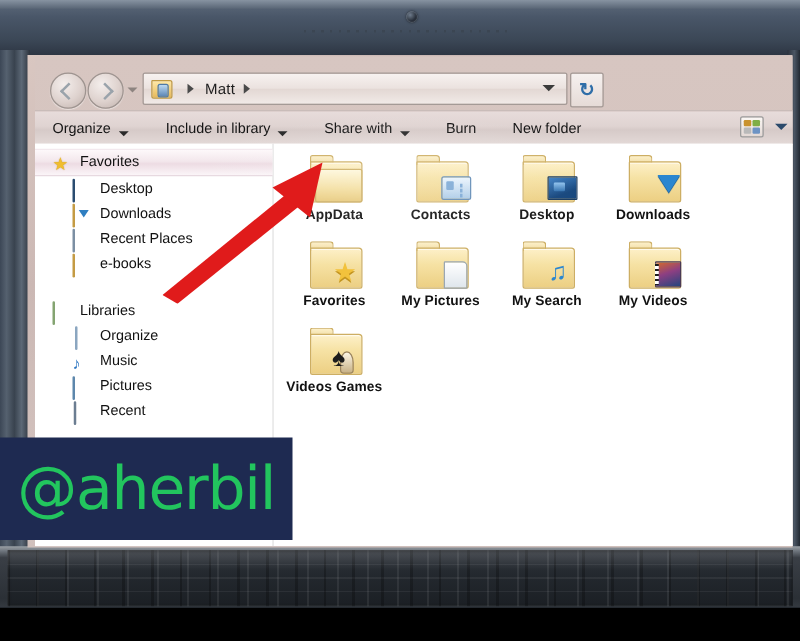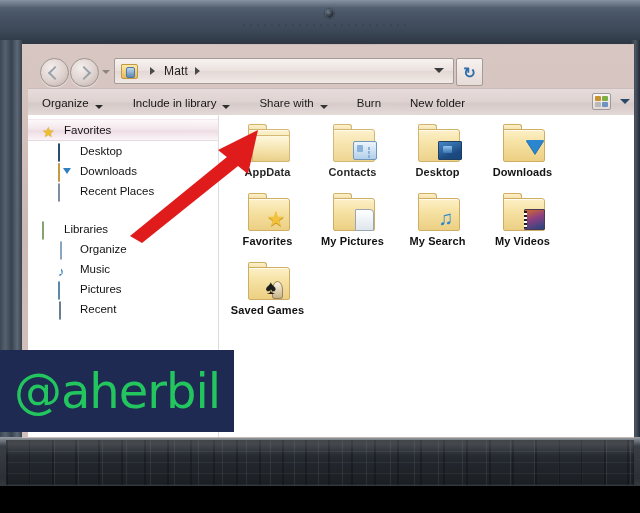--- a/index.html
+++ b/index.html
@@ -405,20 +405,24 @@
             <span class="sb-label">Desktop</span>
           </div>
           <div class="sb-row">
             <span class="sb-ico"><span class="ico-folder dl"></span></span>
             <span class="sb-label">Downloads</span>
           </div>
           <div class="sb-row">
             <span class="sb-ico"><span class="ico-recent"></span></span>
             <span class="sb-label">Recent Places</span>
           </div>
+          <div class="sb-row">
+            <span class="sb-ico"><span class="ico-folder"></span></span>
+            <span class="sb-label">e-books</span>
+          </div>
 
           <div class="sb-gap"></div>
 
           <div class="sb-head plain" style="padding-left:14px;">
             <span class="sb-ico"><span class="ico-lib"></span></span>
             <span class="sb-label">Libraries</span>
           </div>
 
           <div class="sb-row">
             <span class="sb-ico"><span class="ico-doc"></span></span>
@@ -530,21 +534,21 @@
 
             <div class="tile">
               <div class="tile-ico">
                 <div class="folder-tab"></div>
                   <div class="folder-shape"></div>
                 <div class="badge">
                   <div class="b-pawn"></div>
                     <div class="b-chess">♠</div>
                 </div>
               </div>
-              <div class="tile-label">Saved Games</div>
+              <div class="tile-label">Videos Games</div>
             </div>
 
           </div>
         </div>
       </div>
     </div>
 
     <div class="glare"></div>
   </div>
 

